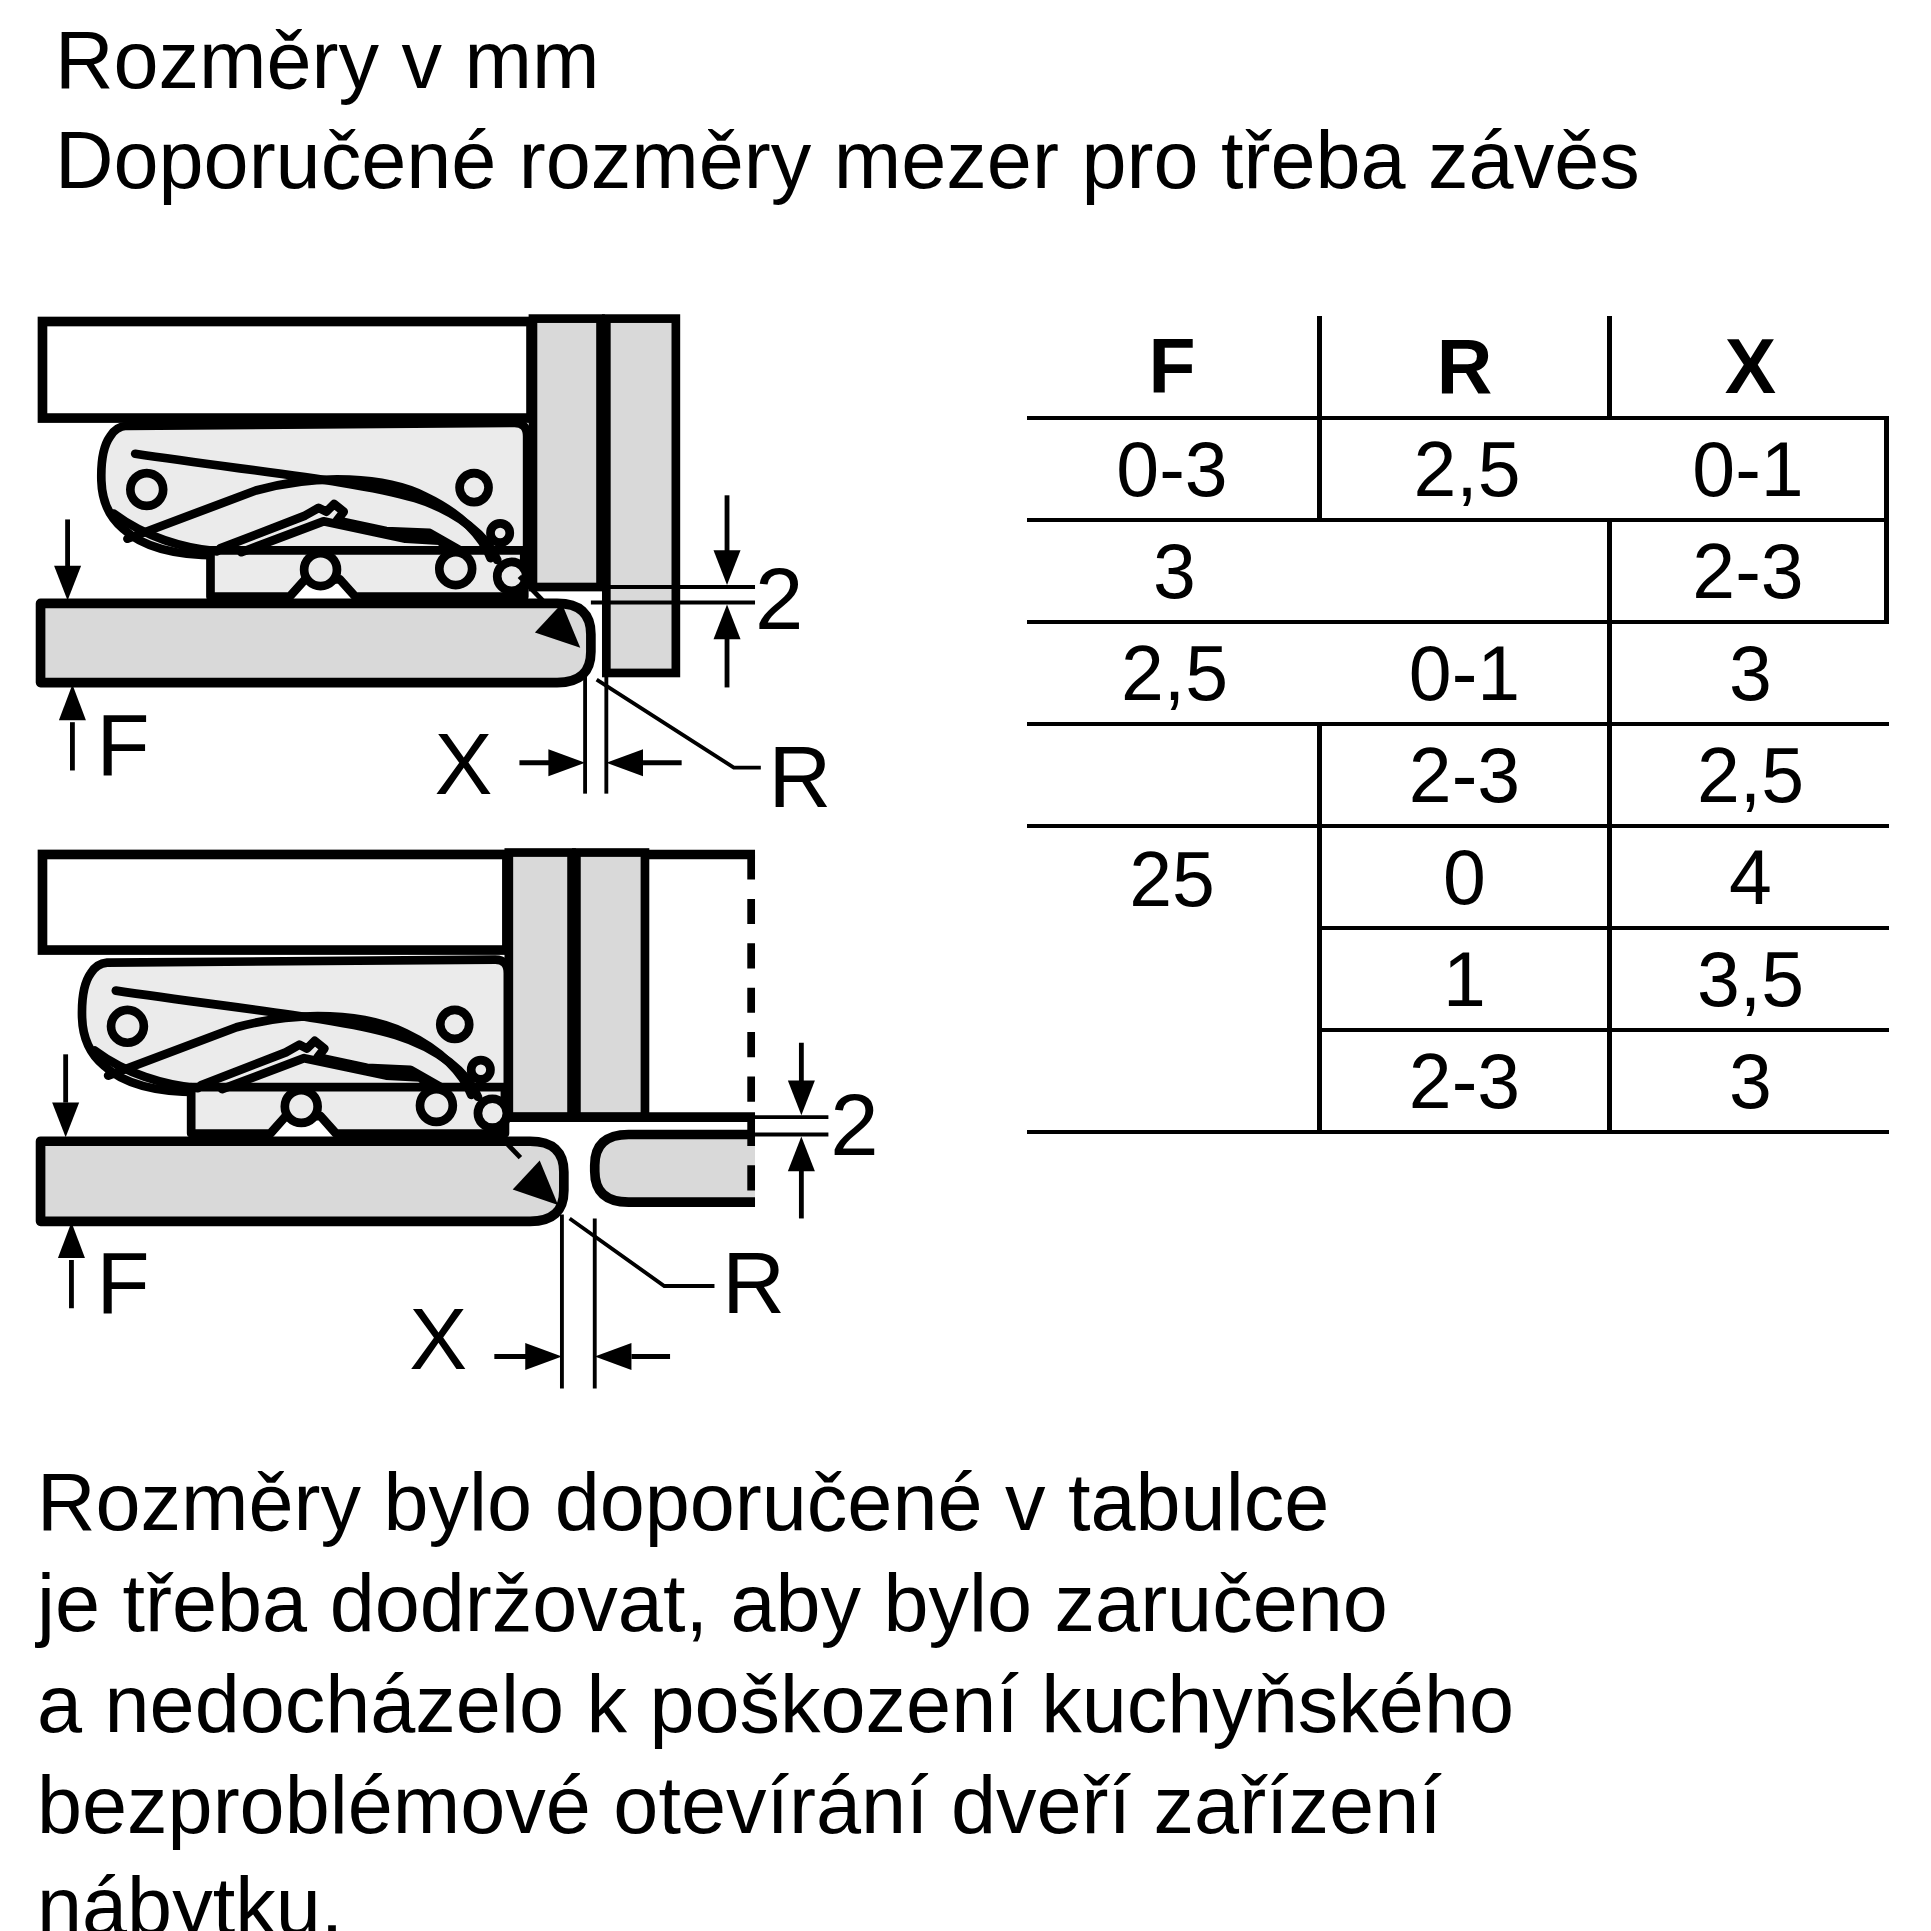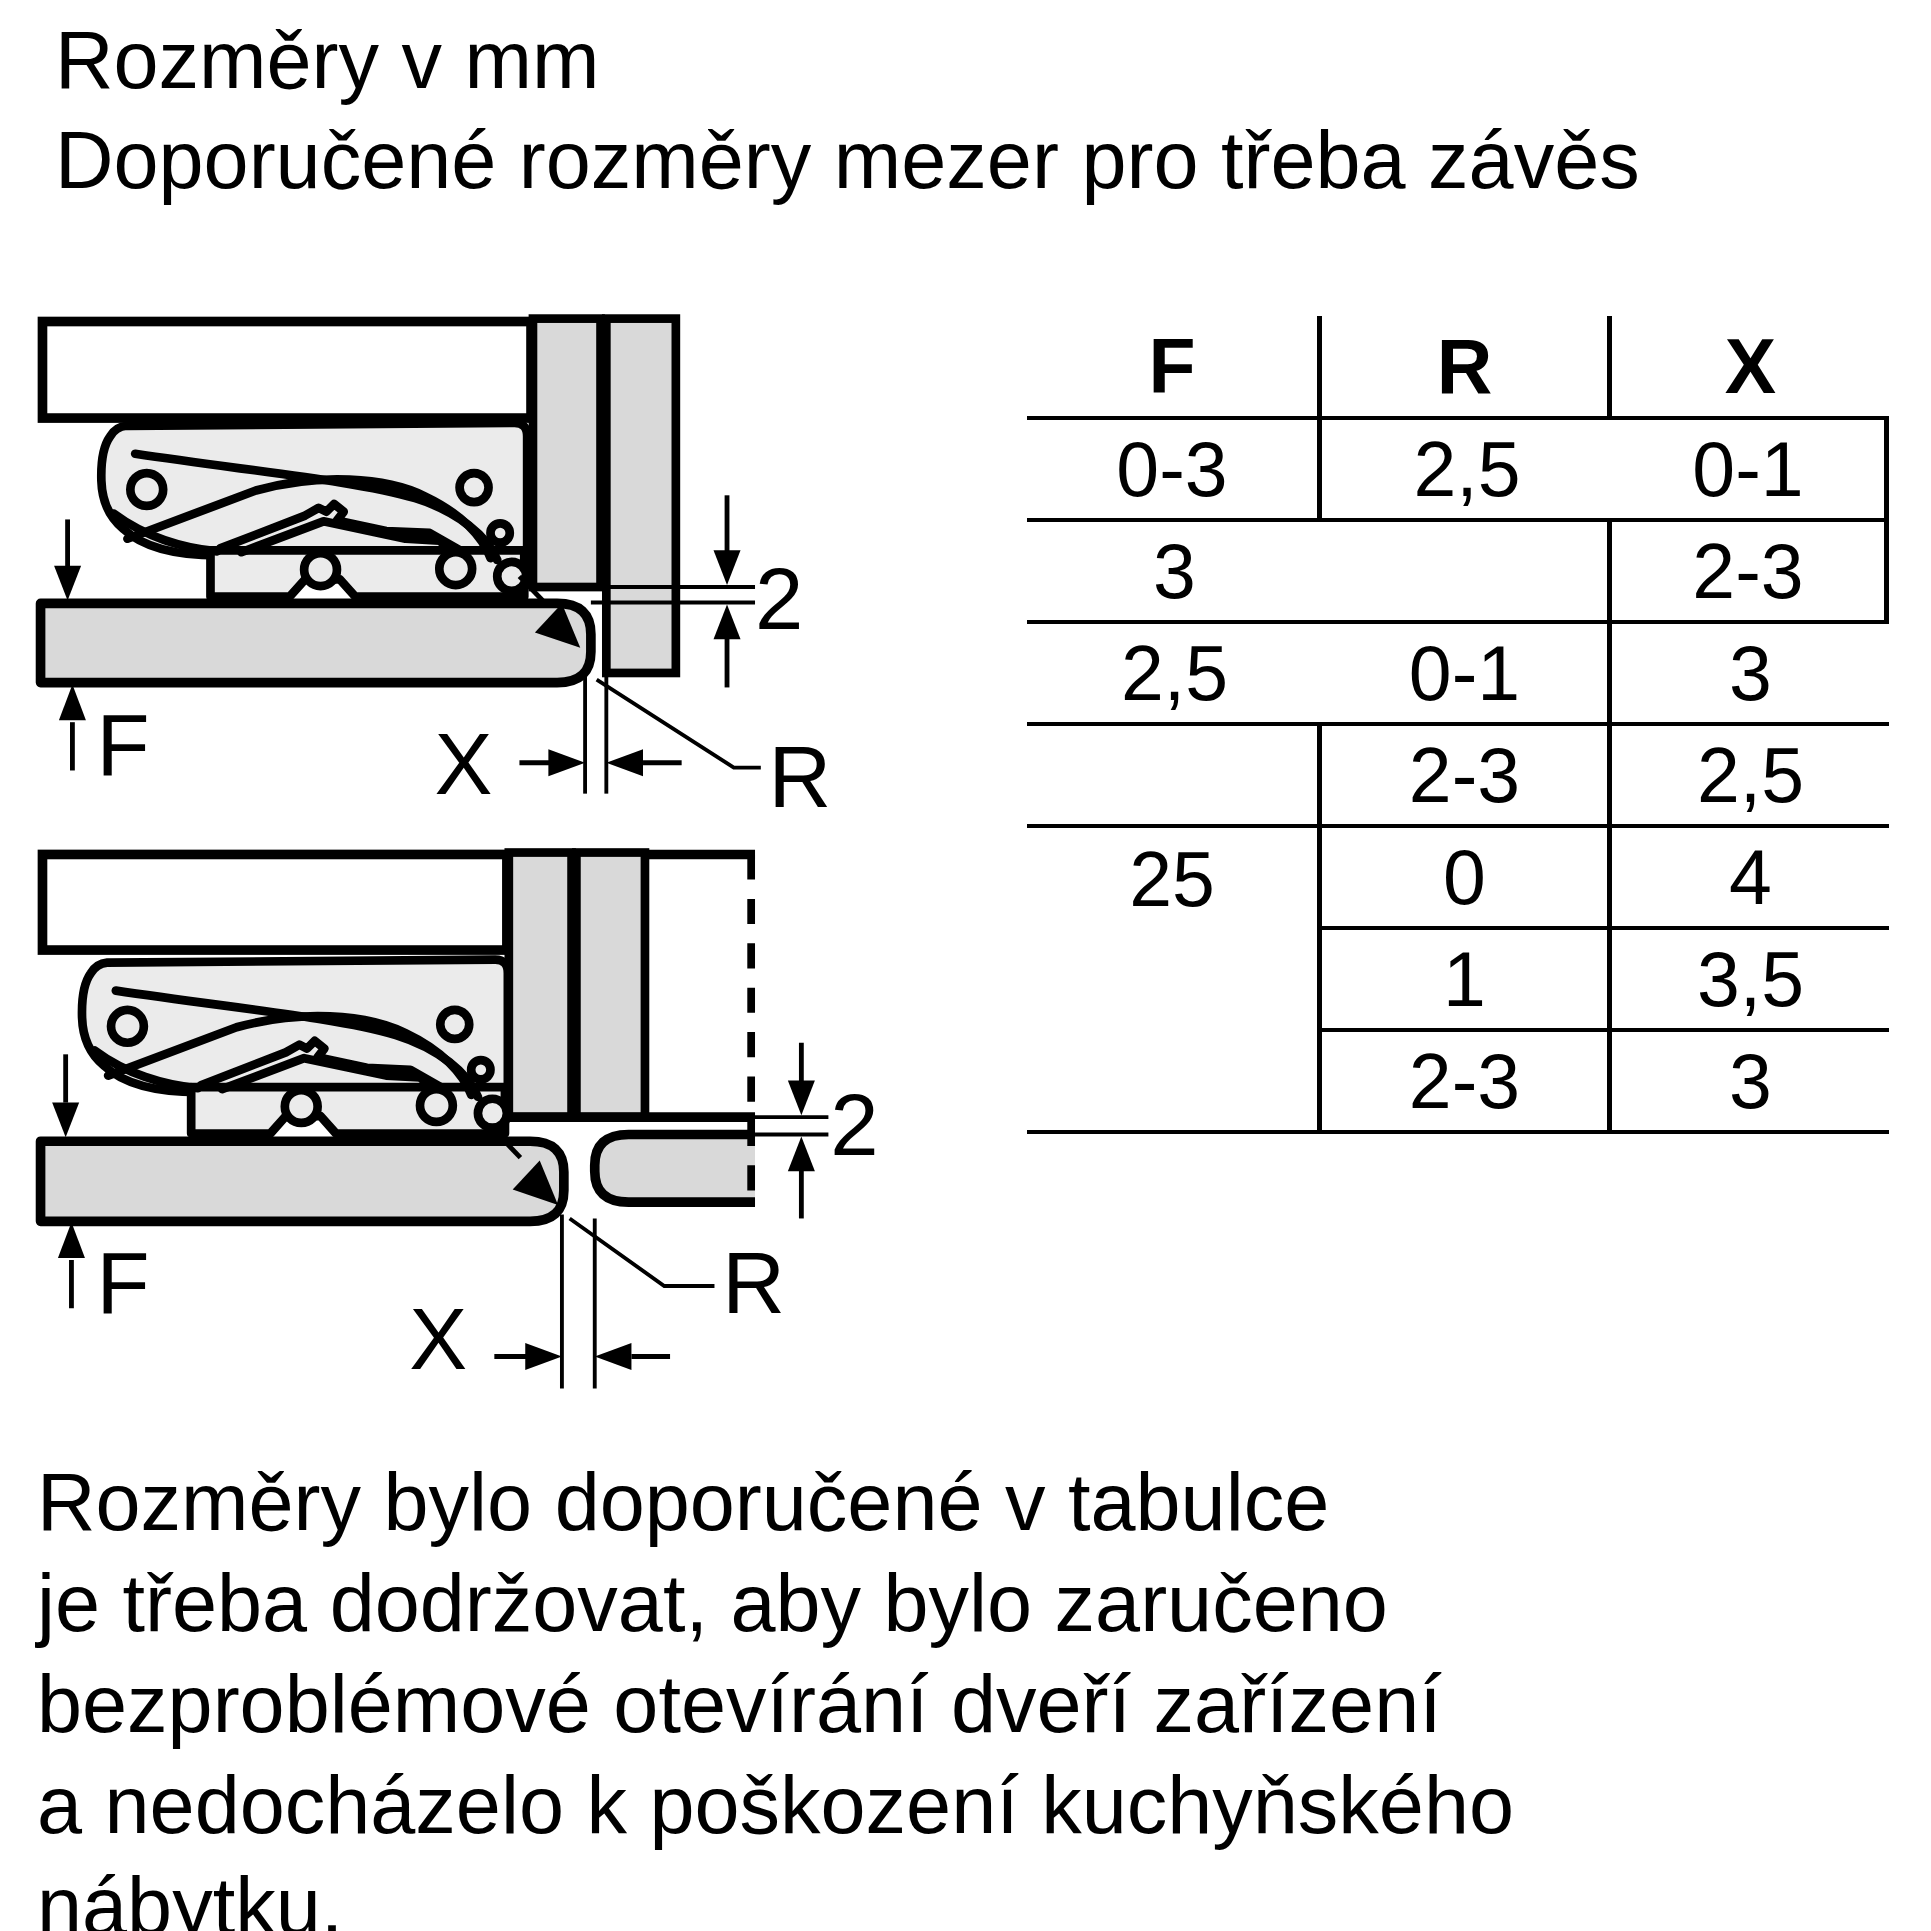--- a/index.html
+++ b/index.html
@@ -166,17 +166,17 @@
     <div class="cell col-r bb">1</div>
     <div class="cell col-x bb">3,5</div>
     <div class="cell col-f bb"></div>
     <div class="cell col-r bb">2-3</div>
     <div class="cell col-x bb">3</div>
   </div>
 
 <div class="paragraph">
   <div>Rozměry bylo doporučené v tabulce</div>
   <div>je třeba dodržovat, aby bylo zaručeno</div>
+  <div>a nedocházelo k poškození kuchyňského</div>
   <div>bezproblémové otevírání dveří zařízení</div>
-  <div>a nedocházelo k poškození kuchyňského</div>
   <div>nábytku.</div>
 </div>
 
 
 </body></html>

